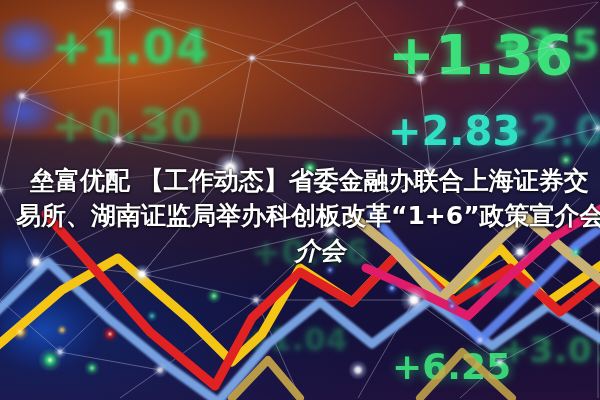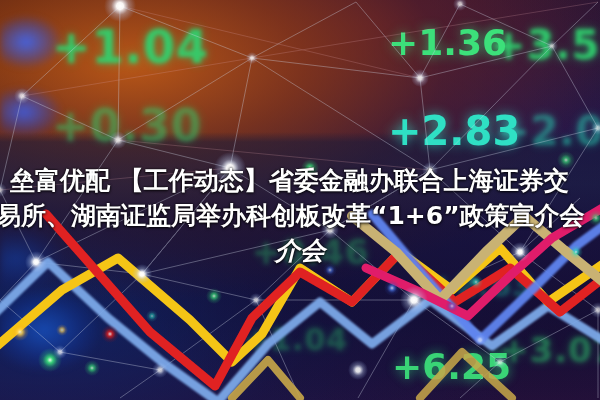--- a/index.html
+++ b/index.html
@@ -55,20 +55,21 @@
   .tick2.g{color:#3ce07a;text-shadow:0 0 12px rgba(50,225,125,0.7);}
   .tick2.c{color:#2fe0c4;text-shadow:0 0 12px rgba(45,225,200,0.7);}
 
   
   svg.layer{pointer-events:none;}
 
   
   #headline{
     position:absolute;left:0;top:163px;width:520px;
     text-align:left;
+    padding-left:20px;
   }
   .hl-line{
     color:#ffffff;font-weight:700;
     font-family:"DejaVu Sans","Liberation Sans",sans-serif;
     font-size:25px;line-height:35px;white-space:nowrap;
     text-shadow:0 1px 3px rgba(0,0,0,0.85),0 0 2px rgba(0,0,0,0.9);
     letter-spacing:0px;
   }
   #hl1{padding-left:10px;}
   #hl2{padding-left:0px;margin-left:-4px;}
@@ -88,21 +89,21 @@
     <span class="tick g dim" style="left:52px;  top:100px; font-size:44px;">+0.30</span>
     <span class="tick g" style="left:492px; top:22px;  font-size:40px;">+3.51</span>
     <span class="tick c dim" style="left:496px; top:108px; font-size:40px;">+2.07</span>
     <span class="tick g vdim" style="left:252px; top:232px; font-size:34px;">+0.46</span>
     <span class="tick g dim" style="left:500px; top:330px; font-size:34px;">+3.07</span>
     <span class="tick g vdim" style="left:244px; top:322px; font-size:30px;">+1.04</span>
     <span class="tick c vdim" style="left:430px; top:268px; font-size:30px;">+2.83</span>
   </div>
 
   <div class="layer" id="ticker-sharp">
-    <span class="tick2 g" style="left:388px; top:22px;  font-size:36px;">+1.36</span>
+    <span class="tick2 g" style="left:388px; top:22px;  font-size:56px;">+1.36</span>
     <span class="tick2 c" style="left:388px; top:108px; font-size:40px;text-align:right;">+2.83</span>
     <span class="tick2 g" style="left:392px; top:346px; font-size:36px;opacity:.95;">+6.25</span>
   </div>
 
   <svg class="layer" id="net" viewBox="0 0 600 400">
     <g stroke="#cfd6e6" stroke-width="0.9" opacity="0.40" fill="none">
       <path d="M120,6 L22,96 L118,140 L120,6 Z"></path>
       <path d="M120,6 L252,58 L118,140"></path>
       <path d="M252,58 L230,168 L118,140"></path>
       <path d="M252,58 L356,2 L420,78 L252,58"></path>

